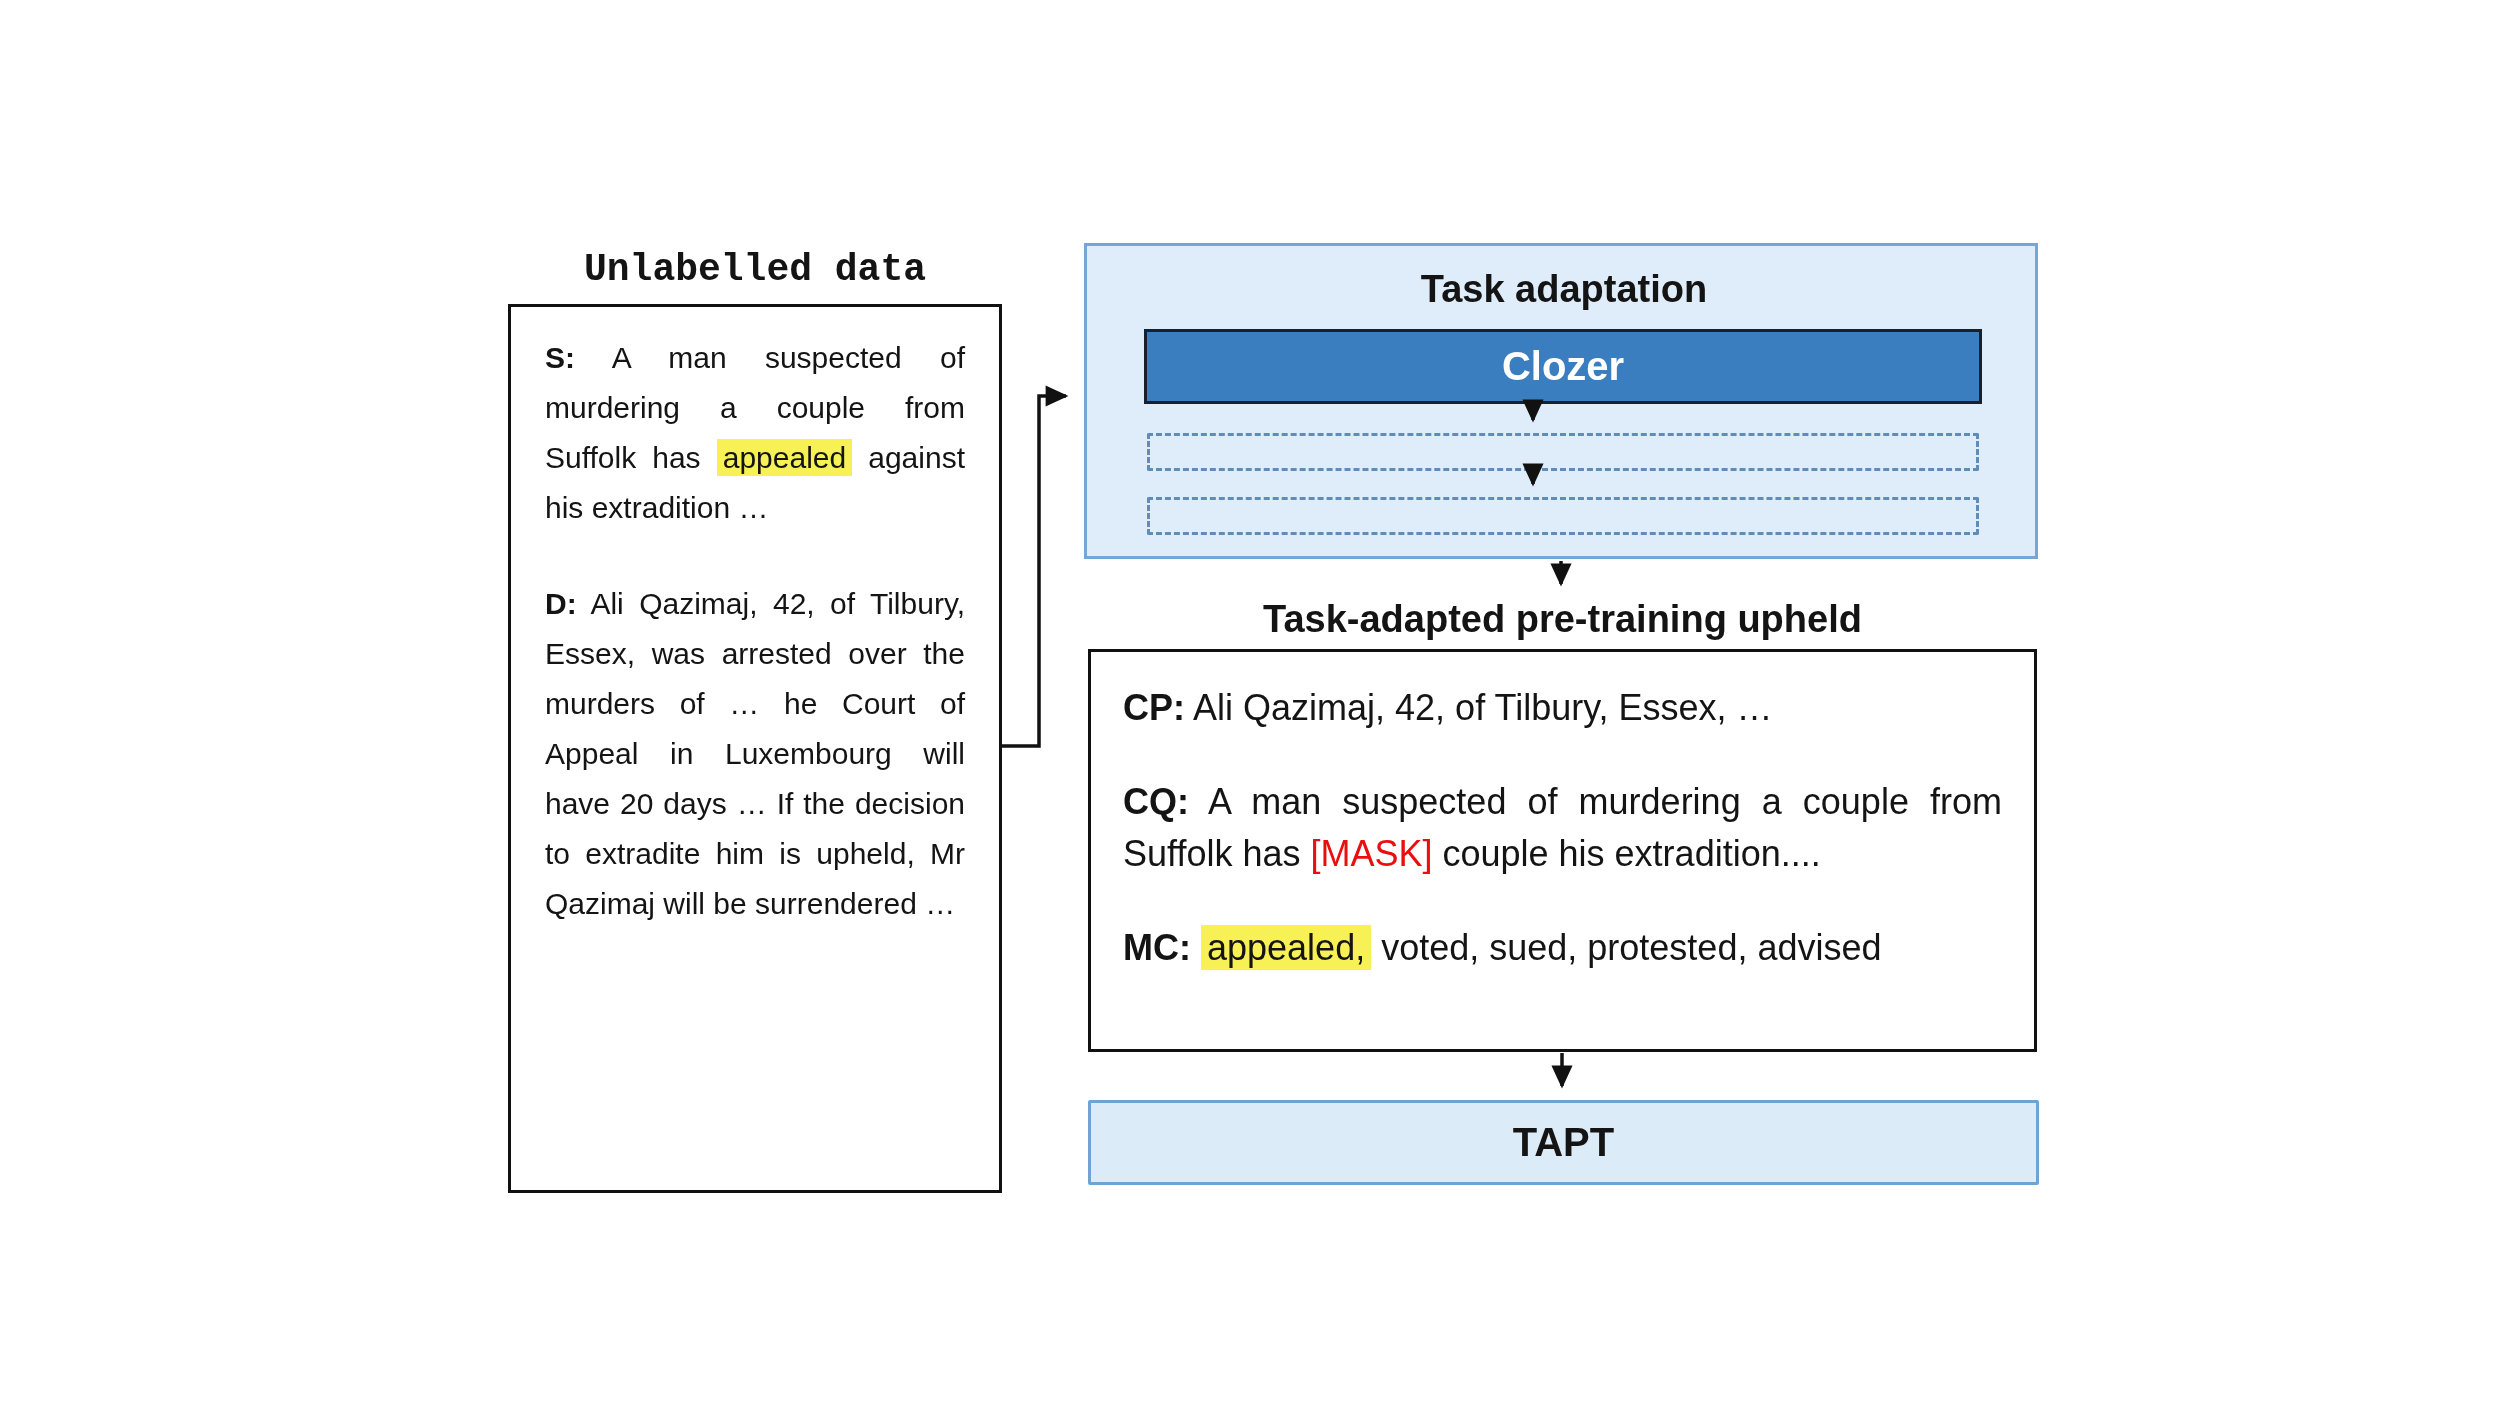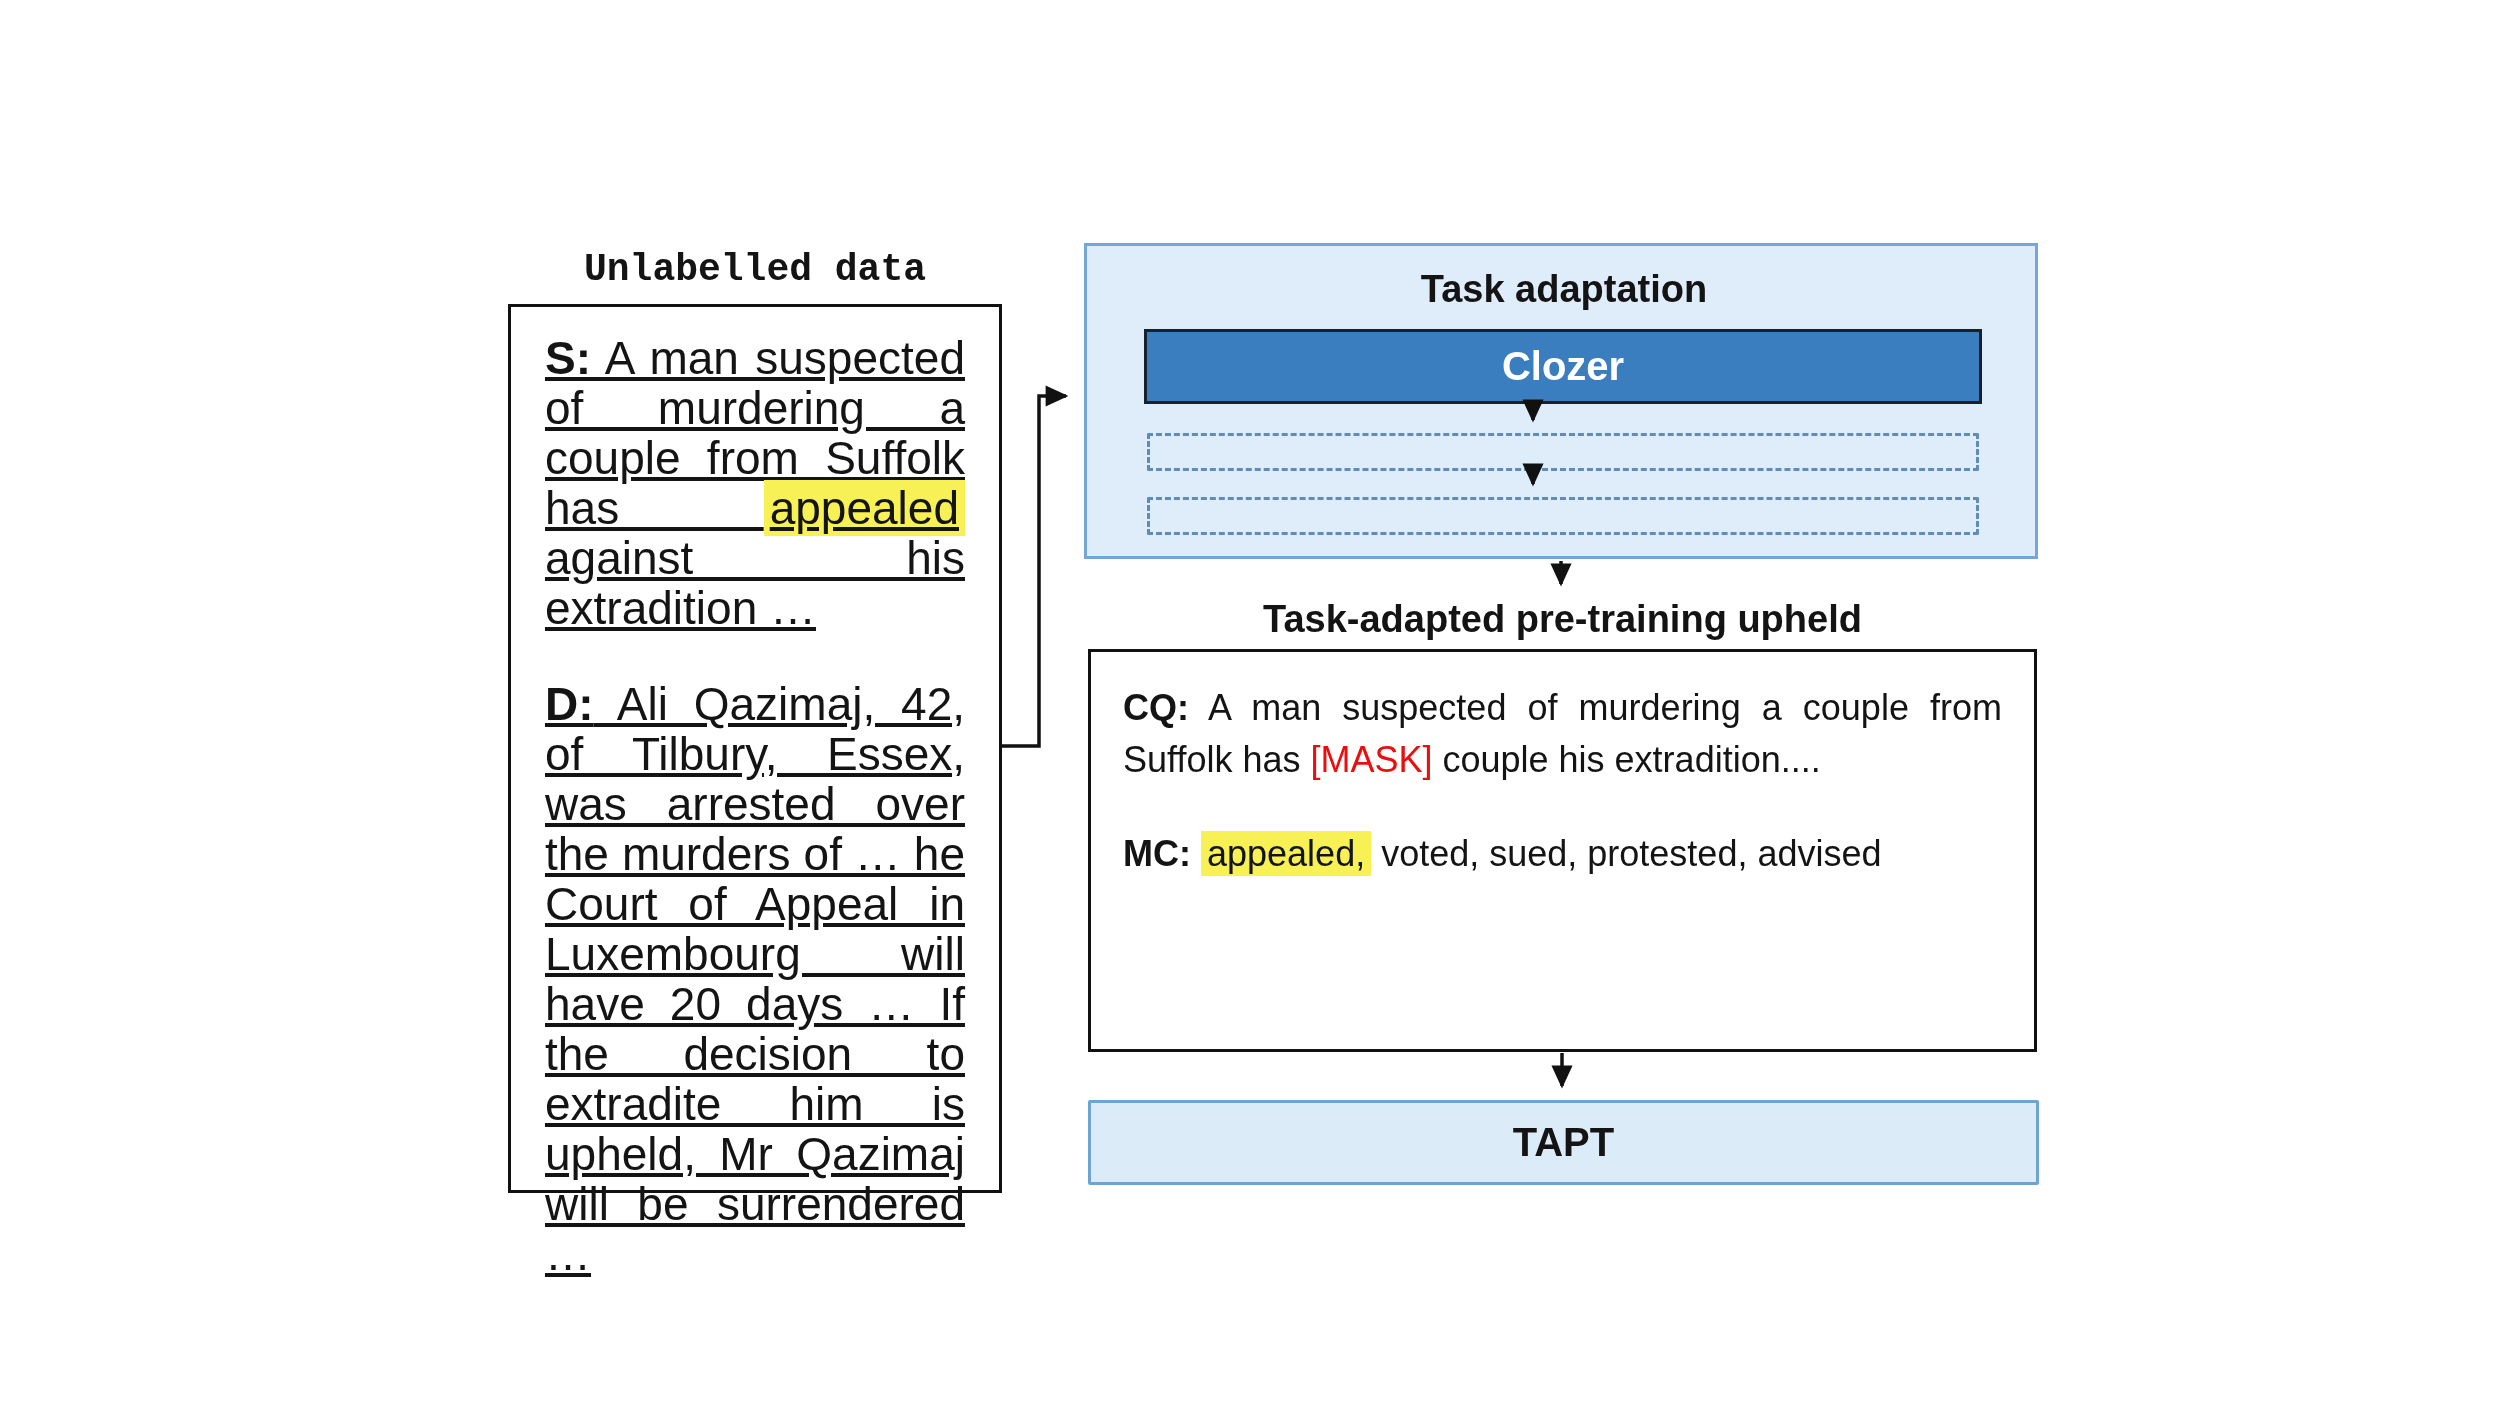--- a/index.html
+++ b/index.html
@@ -4,21 +4,21 @@
 <style>
   html,body{margin:0;padding:0;background:#ffffff;}
   #canvas{
     position:relative;width:2500px;height:1406px;background:#ffffff;overflow:hidden;
     font-family:"Liberation Sans","DejaVu Sans",sans-serif;color:var(--text-black,#111);
   }
   .abs{position:absolute;}
   .section-title{font-weight:700;font-size:38px;color:var(--text-black,#111);text-align:center;}
   
   .plain-box{background:#ffffff;border:3px solid var(--box-border,#111);box-sizing:border-box;}
-  .passage{font-size:46px;line-height:50px;text-align:justify;color:var(--text-black,#111);text-decoration:underline;}
+  .passage{font-size:30px;line-height:50px;text-align:justify;color:var(--text-black,#111);}
   .passage p{margin:0 0 46px 0;}
   .passage p:last-child{margin-bottom:8px;}
   .lbl{font-weight:700;}
   .hl{background:var(--highlight-yellow,#f7f155);padding:2px 6px;}
   
   .panel{
     background:var(--panel-bg,#dfedfb);border:3px solid var(--panel-border,#74a7d7);
     border-radius:0;box-sizing:border-box;
   }
   .clozer{
@@ -62,20 +62,21 @@
         <span>Clozer</span>
       </div>
     <div class="abs dashed-slot" style="left:60px;top:187px;width:832px;height:38px;"></div>
     <div class="abs dashed-slot" style="left:60px;top:251px;width:832px;height:38px;"></div>
   </div>
 
   <div class="abs section-title" style="left:1088px;top:598px;width:949px;">Task-adapted pre-training upheld</div>
 
   <div class="abs plain-box" style="left:1088px;top:649px;width:949px;height:403px;padding:30px 32px;">
     <div class="dataset-text">
+      <div class="block"><span class="lbl">CP:</span><span> Ali Qazimaj, 42, of Tilbury, Essex, …</span></div>
       <div class="block"><span class="lbl">CQ:</span><span> A man suspected of murdering a couple from Suffolk has </span><span class="mask">[MASK]</span><span> couple his extradition....</span></div>
       <div class="block"><span class="lbl">MC:</span><span> </span><span class="hl">appealed,</span><span> voted, sued, protested, advised</span></div>
     </div>
   </div>
 
   <div class="abs tapt" style="left:1088px;top:1100px;width:951px;height:85px;">
       <span>TAPT</span>
     </div>
 
   <svg class="overlay" width="2500" height="1406" viewBox="0 0 2500 1406">

